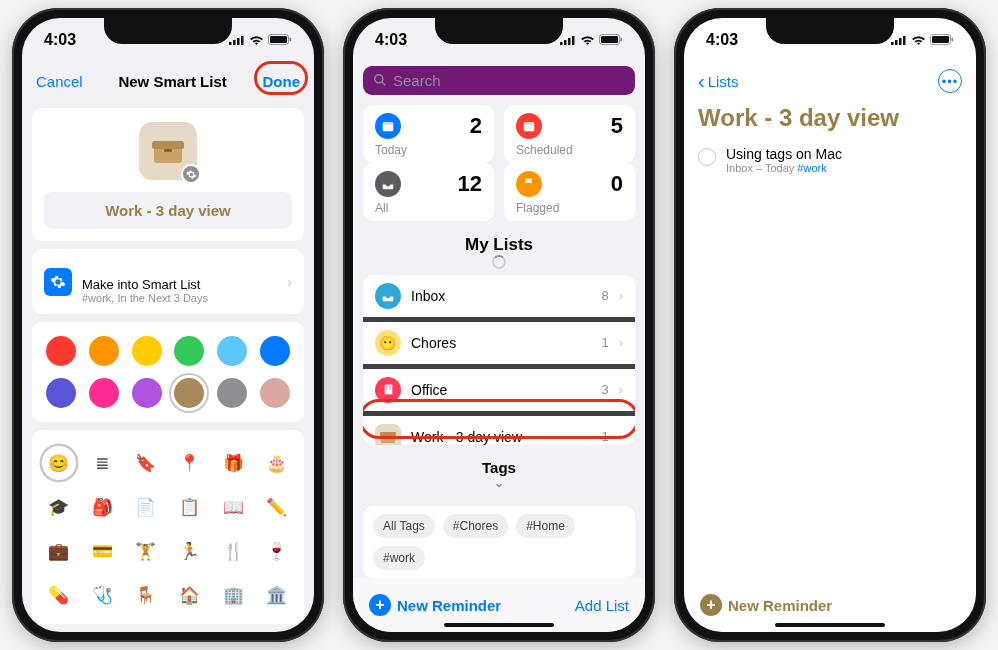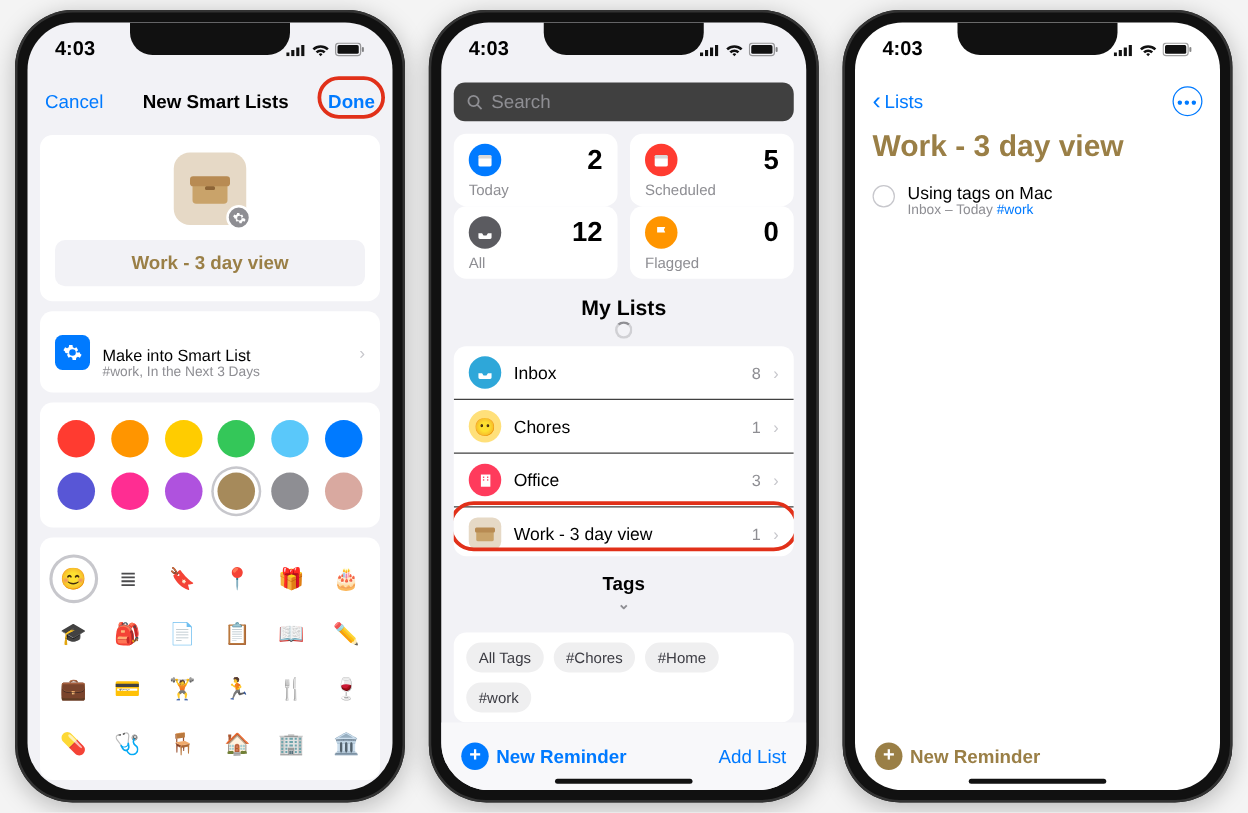--- a/index.html
+++ b/index.html
@@ -99,41 +99,41 @@
     gap:10px 6px; padding:16px 8px 12px;
   }
   .icon-cell {
     width:34px; height:34px; border-radius:50%;
     display:flex; align-items:center; justify-content:center;
     justify-self:center; font-size:17px; color:#4b4b4d; cursor:pointer;
   }
   .icon-cell.selected { box-shadow: 0 0 0 2.5px #c7c7cc; color:#007aff; }
   
   .search {
-    background:#404040; border-radius:9px; height:32px; margin:4px 0 10px;
+    background:#701a75; border-radius:9px; height:32px; margin:4px 0 10px;
     display:flex; align-items:center; padding:0 10px; gap:6px; color:#8e8e93;
     font-size:15px;
   }
   .tile-row { display:flex; gap:10px; }
   .tile {
     flex:1; background:#fff; border-radius:10px; padding:8px 12px 6px;
     display:flex; flex-direction:column;
   }
   .tile-top { display:flex; justify-content:space-between; align-items:center; }
   .tile-icon { width:26px; height:26px; border-radius:50%; display:flex; align-items:center; justify-content:center; }
   .tile-count { font-size:22px; font-weight:700; }
   .tile-label { font-size:12px; color:#8e8e93; margin-top:4px; }
   .section-h {
     font-size:17px; font-weight:700; margin:14px 10px 6px;
     display:flex; justify-content:space-between; align-items:center;flex-direction:column;
   }
   .list-container { background:#fff; border-radius:10px; overflow:hidden; }
   .list-row {
     display:flex; align-items:center; gap:10px; padding:8px 12px;
-    border-bottom:1px solid #404040;
+    border-bottom:5px solid #404040;
   }
   .list-row:last-child { border-bottom:none; }
   .list-row .licon {
     width:26px; height:26px; border-radius:50%;
     display:flex; align-items:center; justify-content:center; flex-shrink:0;
   }
   .list-row .lname { font-size:14px; }
   .list-row .lcount { margin-left:auto; color:#8e8e93; font-size:13px; }
   .list-row .lchev { color:#c7c7cc; font-size:13px; }
   .tags-row {
@@ -211,21 +211,21 @@
             <svg width="24" height="12">
               <rect x="0.5" y="0.5" width="20" height="10" rx="2.5" fill="none" stroke="#111" stroke-opacity=".4"></rect>
               <rect x="2" y="2" width="17" height="7" rx="1.3" fill="#111"></rect>
               <rect x="21.5" y="3.5" width="1.6" height="4" rx="0.8" fill="#111" fill-opacity=".5"></rect>
             </svg>
           </span>
       </span>
     </div>
     <div class="nav-bar">
       <span class="nav-btn">Cancel</span>
-      <span class="nav-title">New Smart Lists</span>
+      <span class="nav-title">New Smart List</span>
       <span class="nav-btn bold" style="position:relative">Done</span>
     </div>
     <div class="highlight-oval" style="top:43px; right:6px; width:54px; height:34px;"></div>
 
     <div class="content">
       <div class="card preview-card">
         <div class="preview-icon">
           <svg width="32" height="28">
               <rect x="2" y="8" width="28" height="18" rx="3" fill="#c9a36a"></rect>
               <rect x="0" y="4" width="32" height="8" rx="2.5" fill="#b88b53"></rect>

